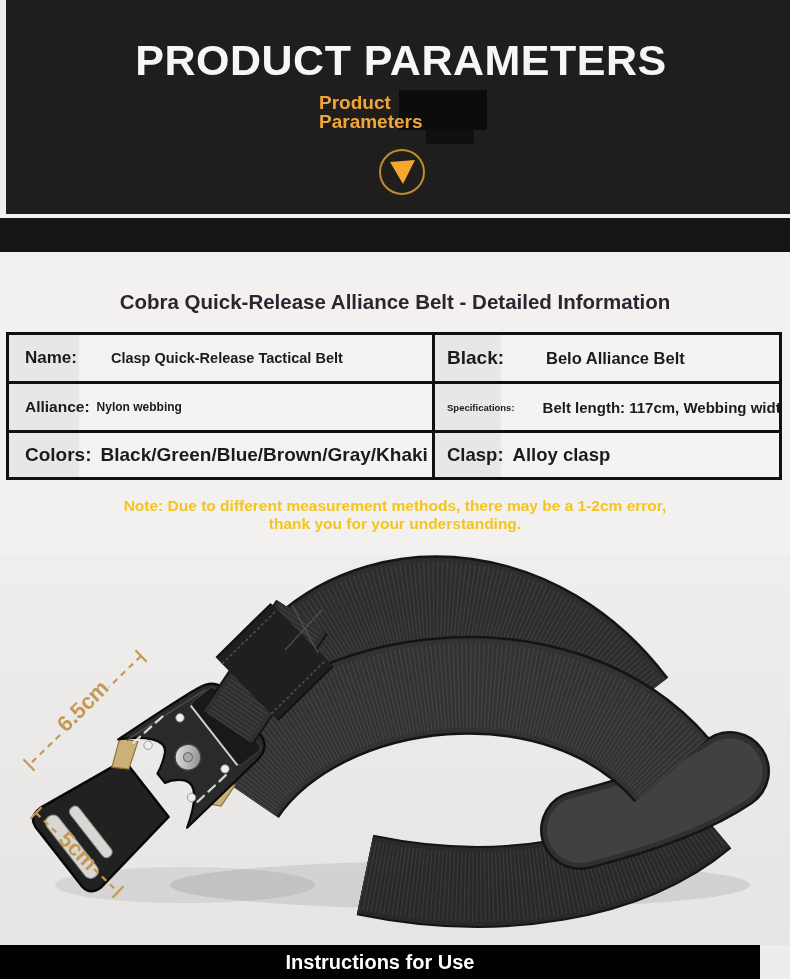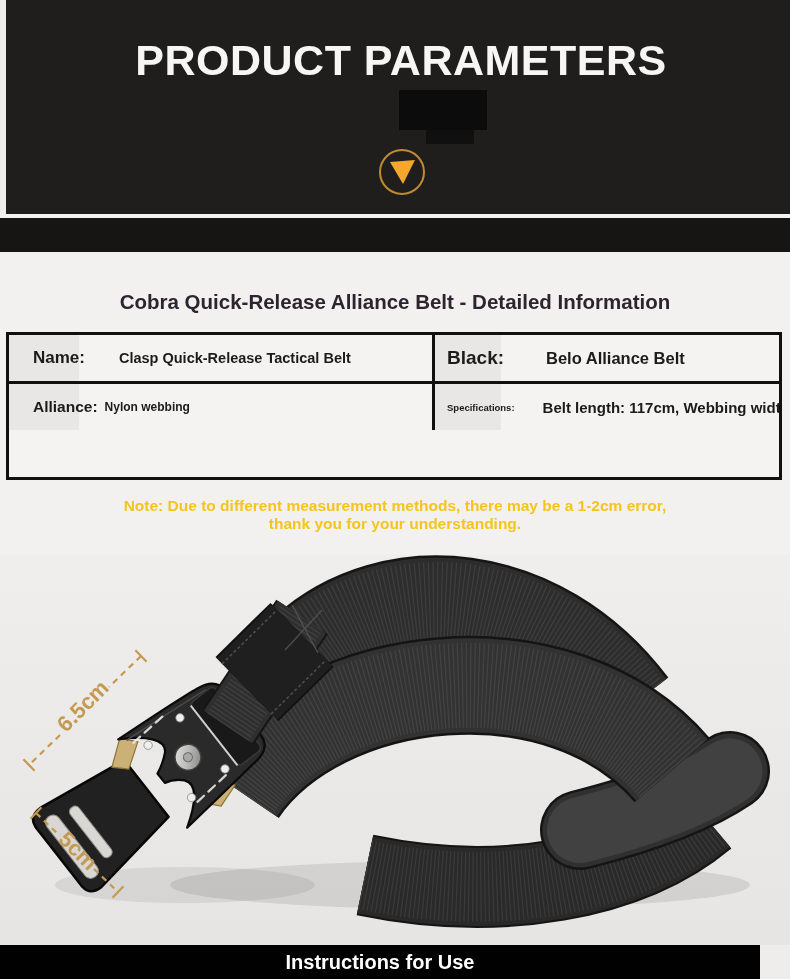--- a/index.html
+++ b/index.html
@@ -39,21 +39,21 @@
     border:3px solid #101010;background:#f4f3f1;
     display:grid;grid-template-rows:46px 49px 47px;
   }
   .trow{display:grid;grid-template-columns:423px 1fr;}
   .trow + .trow{border-top:3px solid #101010;}
   .cell{display:flex;align-items:center;position:relative;overflow:hidden;}
   .cell::before{content:"";position:absolute;left:0;top:0;bottom:0;width:70px;background:#e8e7e5;}
   .cell.right{border-left:3px solid #101010;}
   .cell.right::before{width:66px;}
   .cell span{position:relative;z-index:1;color:#1b1b1b;font-weight:700;white-space:nowrap;}
-  .cell.left{padding-left:24px;}
+  .cell.left{padding-left:16px;}
   .cell.right{padding-left:12px;}
   .r1 .left .lbl{font-size:17px;}
   .r1 .left .val{font-size:14.5px;margin-left:34px;}
   .r1 .right .lbl{font-size:19px;}
   .r1 .right .val{font-size:16.5px;margin-left:42px;}
   .r2 .left .lbl{font-size:15.5px;}
   .r2 .left .val{font-size:12px;margin-left:7px;}
   .r2 .right .lbl{font-size:9.5px;}
   .r2 .right .val{font-size:15px;margin-left:28px;}
   .r3 .left .lbl{font-size:19px;}
@@ -71,20 +71,24 @@
   .footer{position:absolute;left:0;top:945px;width:760px;height:34px;background:#010101;text-align:center;}
   .footer span{color:#ffffff;font-size:20px;font-weight:700;line-height:34px;}
 </style>
 </head>
 <body>
 
 <div class="header">
   <div class="cover-patch"></div>
   <div class="cover-patch2"></div>
   <div class="main-title">PRODUCT PARAMETERS</div>
+  <div class="sub-title">
+    <div>Product</div>
+    <div>Parameters</div>
+  </div>
   <div class="arrow-badge">
     <svg width="40" height="40" viewBox="0 0 40 40">
       <polygon points="8,10 33,8 21,32" fill="#f4a62f"></polygon>
     </svg>
   </div>
 </div>
 <div class="white-strip"></div>
 <div class="black-band"></div>
 
 <div class="upper">
@@ -102,20 +106,30 @@
       </div>
     </div>
     <div class="trow r2">
       <div class="cell left">
         <span class="lbl">Alliance:</span>
         <span class="val">Nylon webbing</span>
       </div>
       <div class="cell right">
         <span class="lbl">Specifications:</span>
         <span class="val">Belt length: 117cm, Webbing width: 3.8cm</span>
+      </div>
+    </div>
+    <div class="trow r3">
+      <div class="cell left">
+        <span class="lbl">Colors:</span>
+        <span class="val">Black/Green/Blue/Brown/Gray/Khaki</span>
+      </div>
+      <div class="cell right">
+        <span class="lbl">Clasp:</span>
+        <span class="val">Alloy clasp</span>
       </div>
     </div>
   </div>
 
   <div class="note">
     <div>Note: Due to different measurement methods, there may be a 1-2cm error,</div>
     <div>thank you for your understanding.</div>
   </div>
 </div>
 

